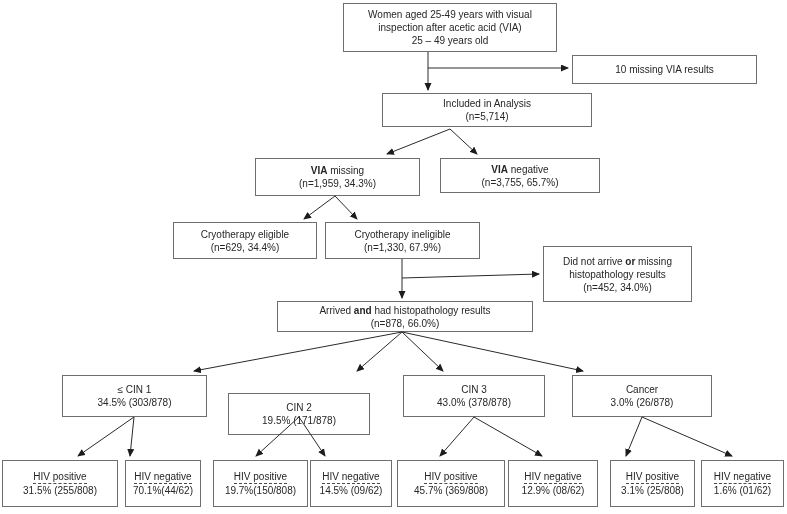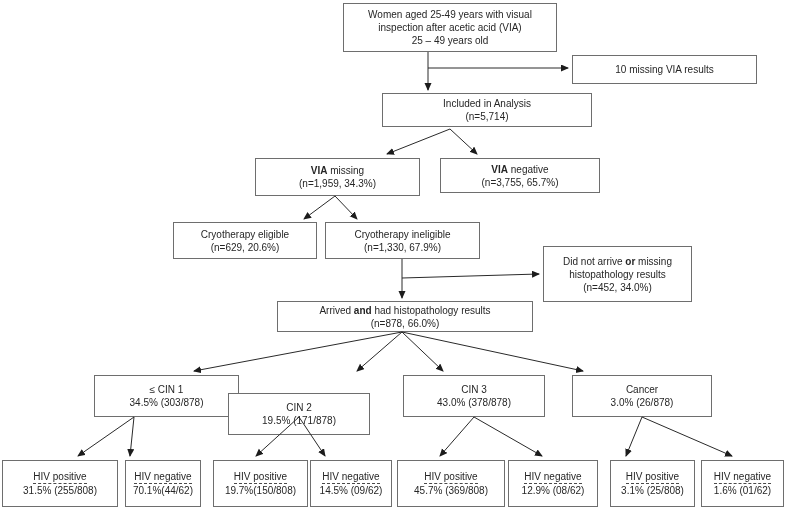--- a/index.html
+++ b/index.html
@@ -62,40 +62,40 @@
     <div>(n=1,959, 34.3%)</div>
   </div>
 
   <div class="node" style="left:440px;top:158px;width:160px;height:35px;">
     <div><b>VIA</b><span> negative</span></div>
     <div>(n=3,755, 65.7%)</div>
   </div>
 
   <div class="node" style="left:173px;top:222px;width:144px;height:37px;">
     <div>Cryotherapy eligible</div>
-    <div>(n=629, 20.6%)</div>
+    <div>(n=629, 34.4%)</div>
   </div>
 
   <div class="node" style="left:325px;top:222px;width:155px;height:37px;">
     <div>Cryotherapy ineligible</div>
     <div>(n=1,330, 67.9%)</div>
   </div>
 
   <div class="node" style="left:543px;top:246px;width:149px;height:56px;">
     <div><span>Did not arrive </span><b>or</b><span> missing</span></div>
     <div>histopathology results</div>
     <div>(n=452, 34.0%)</div>
   </div>
 
   <div class="node" style="left:277px;top:301px;width:256px;height:31px;">
     <div><span>Arrived </span><b>and</b><span> had histopathology results</span></div>
     <div>(n=878, 66.0%)</div>
   </div>
 
-  <div class="node" style="left:62px;top:375px;width:145px;height:42px;margin-left:32px;">
+  <div class="node" style="left:62px;top:375px;width:145px;height:42px;">
     <div>≤ CIN 1</div>
     <div>34.5% (303/878)</div>
   </div>
 
   <div class="node" style="left:228px;top:393px;width:142px;height:42px;">
     <div>CIN 2</div>
     <div>19.5% (171/878)</div>
   </div>
 
   <div class="node" style="left:403px;top:375px;width:142px;height:42px;text-align:right;">

